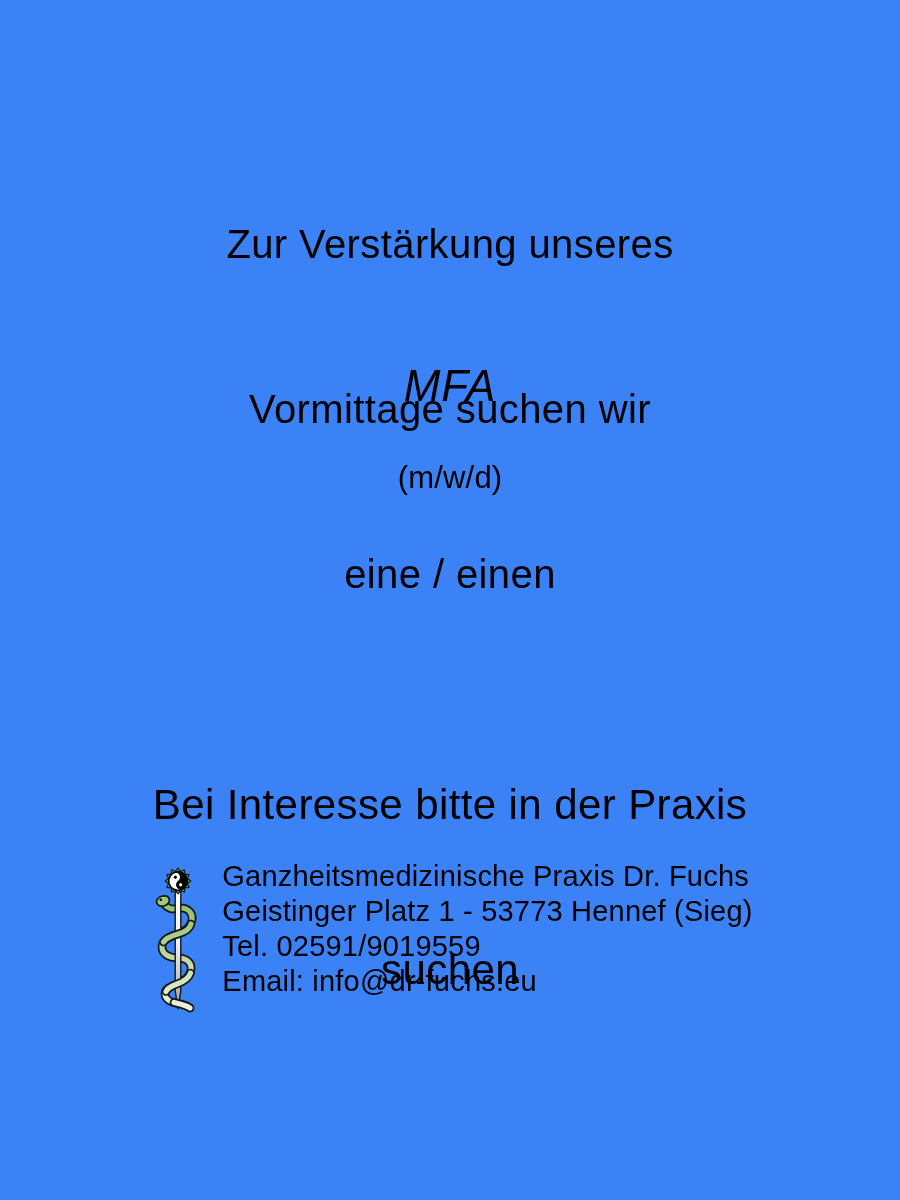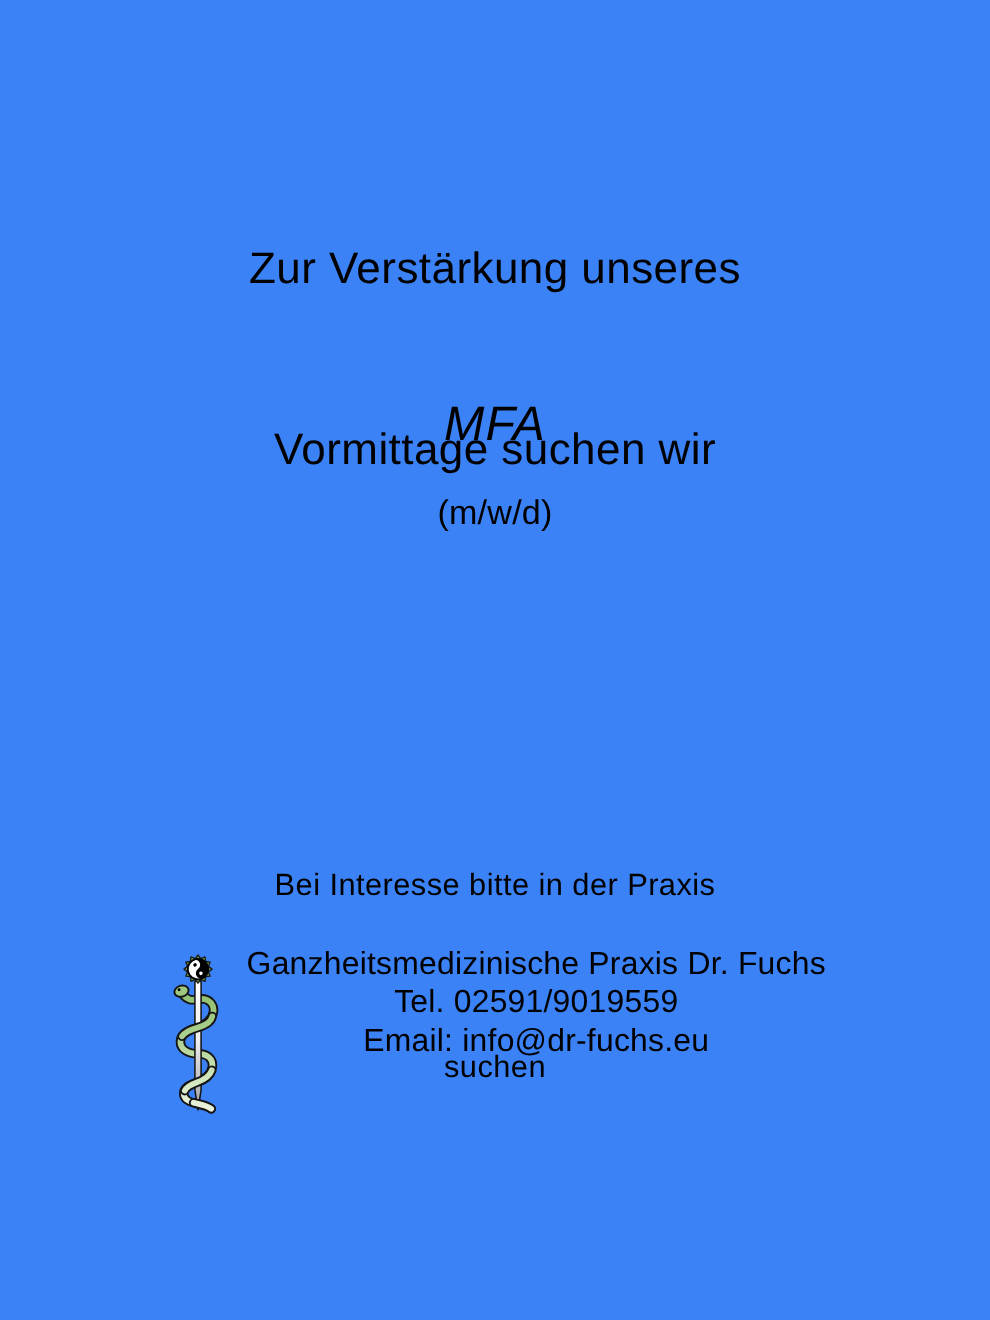--- a/index.html
+++ b/index.html
@@ -35,30 +35,31 @@
   .mfa-title {
     font-size: 44px;
     line-height: 52px;
     letter-spacing: 1px;
     font-style: italic;
   }
   .sub-line {
     font-size: 31px;
     line-height: 36px;
     letter-spacing: 0.2px;
+    margin-top: 12px;
   }
   .details {
     top: 505px;
     font-size: 42px;
     line-height: 55px;
     letter-spacing: 0.4px;
   }
   .cta {
     top: 667px;
-    font-size: 28px;
+    font-size: 42px;
     line-height: 55px;
     letter-spacing: 0.4px;
   }
   .footer {
     position: absolute;
     top: 855px;
     left: 0;
     right: 0;
     display: flex;
     justify-content: center;
@@ -68,31 +69,32 @@
   .logo {
     flex: 0 0 auto;
     width: 62px;
     height: 158px;
   }
   .contact {
     font-size: 29px;
     line-height: 35px;
     letter-spacing: 0.2px;
     padding-top: 4px;
-    text-align: center;
+    text-align: left;
   }
 </style>
 </head>
 <body>
 
 <div class="flyer">
 
   <div class="centered-block intro">
     <div>Zur Verstärkung unseres</div>
     <div>Vormittage suchen wir</div>
+    <div>eine / einen</div>
   </div>
 
   <div class="centered-block position-block">
     <div class="mfa-title">MFA</div>
     <div class="sub-line">(m/w/d)</div>
   </div>
 
 
   <div class="centered-block cta">
     <div>Bei Interesse bitte in der Praxis</div>
@@ -138,18 +140,19 @@
 
       <g transform="rotate(-35 31 26)">
         <circle cx="31" cy="26" r="9.3" fill="#ffffff" stroke="#000000" stroke-width="1.6"></circle>
         <path d="M31,16.7 A9.3,9.3 0 0 1 31,35.3 A4.65,4.65 0 0 1 31,26 A4.65,4.65 0 0 0 31,16.7 Z" fill="#000000"></path>
         <circle cx="31" cy="21.35" r="1.6" fill="#000000"></circle>
         <circle cx="31" cy="30.65" r="1.6" fill="#ffffff"></circle>
       </g>
     </svg>
     <div class="contact">
       <div>Ganzheitsmedizinische Praxis Dr. Fuchs</div>
+      <div>Geistinger Platz 1 - 53773 Hennef (Sieg)</div>
       <div>Tel. 02591/9019559</div>
       <div>Email: info@dr-fuchs.eu</div>
     </div>
   </div>
 
 </div>
 
 </body></html>

